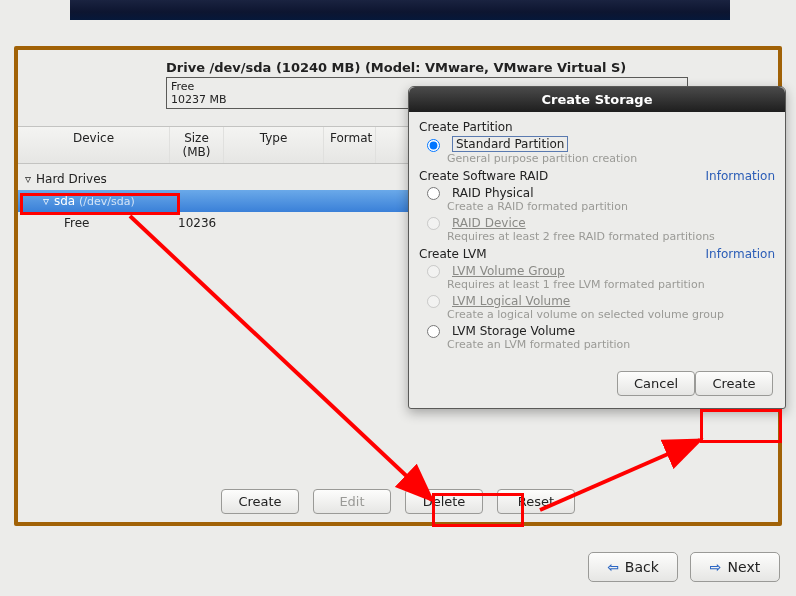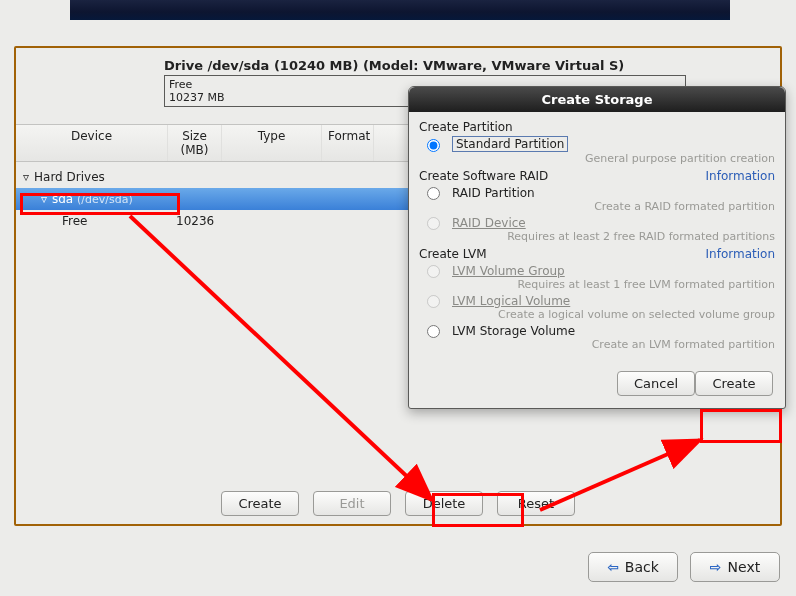--- a/index.html
+++ b/index.html
@@ -12,21 +12,21 @@
     position: relative;
     overflow: hidden;
   }
   .top-band {
     position: absolute; left: 70px; top: 0; width: 660px; height: 20px;
     background: linear-gradient(to bottom, #1a2340, #0d1530 60%, #06183a);
   }
   .main-panel {
     position: absolute; left: 14px; top: 46px; width: 768px; height: 480px;
     background: #ececea;
-    border: 2px solid #a16207;
+    border: 4px solid #a16207;
     border-radius: 2px;
   }
   .drive-summary {
     position: absolute; left: 148px; top: 10px; width: 522px;
   }
   .drive-title { font-weight: bold; font-size: 13px; margin-bottom: 2px; }
   .drive-block {
     border: 1px solid #5a5a58;
     padding: 2px 4px;
     background: #ececea;
@@ -98,21 +98,21 @@
     padding: 5px 0; border-radius: 6px 6px 0 0;
     font-size: 13px;
   }
   .dialog-body { padding: 4px 10px 8px 10px; }
   .sect { font-size: 12px; margin-top: 4px; display:flex; justify-content:space-between; }
   .info-link { color:#2b5db7; }
   .radio-row { display:flex; align-items:flex-end; gap:12px; margin: 2px 0 0 8px; }
   .radio-row input { margin-top:2px; }
   .radio-label { font-size: 12px; }
   .radio-label.disabled { color:#8a8a86;text-decoration:underline; }
-  .hint { font-size: 11px; color:#9a9a96; margin-left: 28px; margin-bottom:2px;text-align:right; }
+  .hint { font-size: 11px; color:#9a9a96; margin-left: 28px; margin-bottom:2px; }
   .selbox { border:1px solid #5a7ab0; padding:0 3px; display:inline-block; }
   .dialog-buttons { display:flex; justify-content:flex-end; padding: 10px 12px 12px; }
   
   .overlay-svg { position:absolute; left:0; top:0; width:796px; height:596px; pointer-events:none; }
 </style>
 </head>
 <body>
 
 <div class="top-band"></div>
 
@@ -171,21 +171,21 @@
       <span class="radio-label"><span class="selbox">Standard Partition</span></span>
     </div>
     <div class="hint">General purpose partition creation</div>
 
     <div class="sect">
       <span>Create Software RAID</span>
       <span class="info-link">Information</span>
     </div>
     <div class="radio-row">
       <input type="radio" style="">
-      <span class="radio-label">RAID Partition</span>
+      <span class="radio-label">RAID Physical</span>
     </div>
     <div class="hint">Create a RAID formated partition</div>
     <div class="radio-row">
       <input type="radio" disabled="" style="">
       <span class="radio-label disabled">RAID Device</span>
     </div>
     <div class="hint">Requires at least 2 free RAID formated partitions</div>
 
     <div class="sect">
       <span>Create LVM</span>

